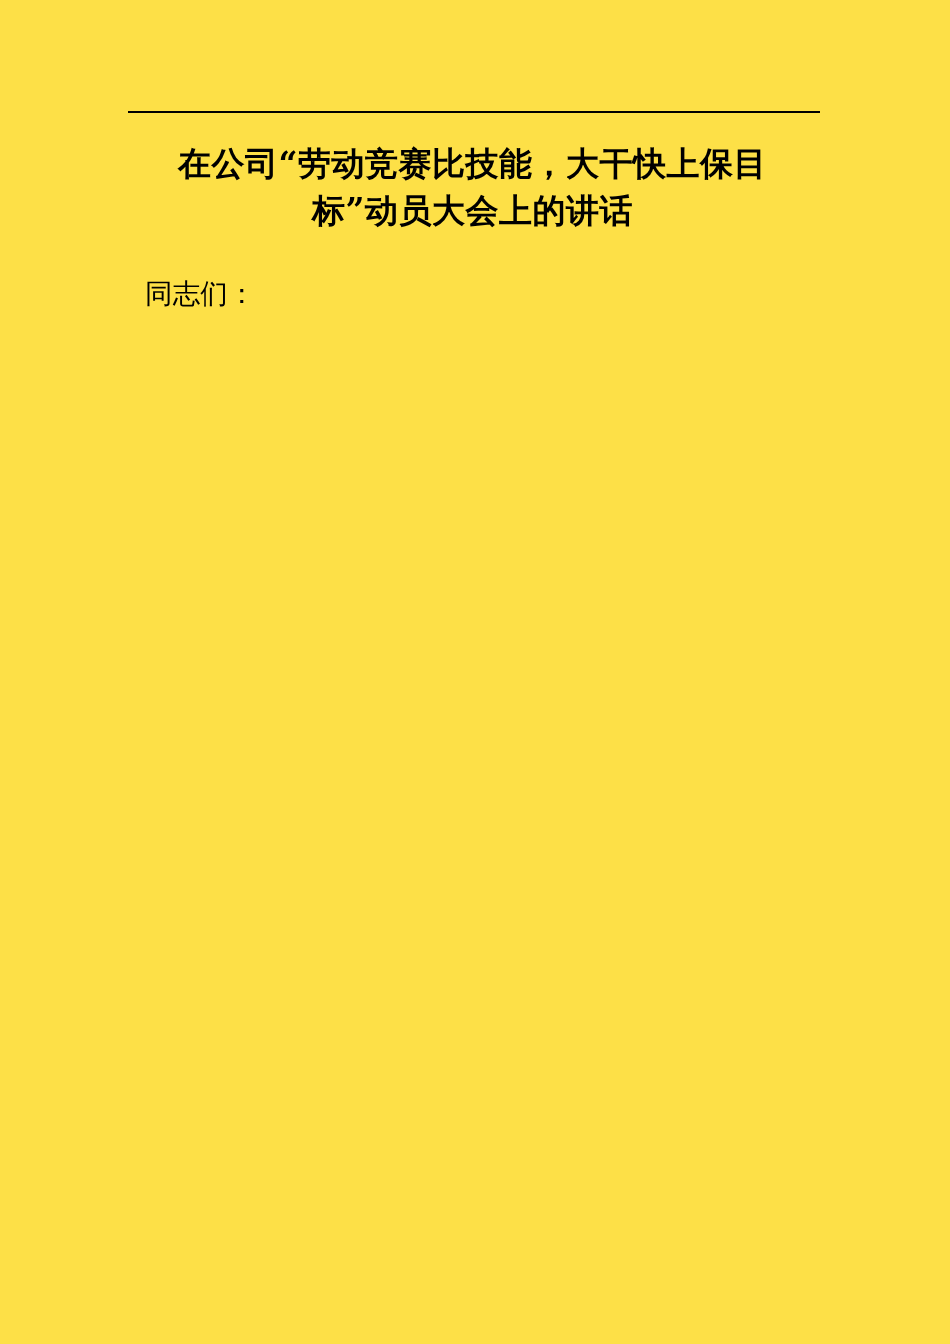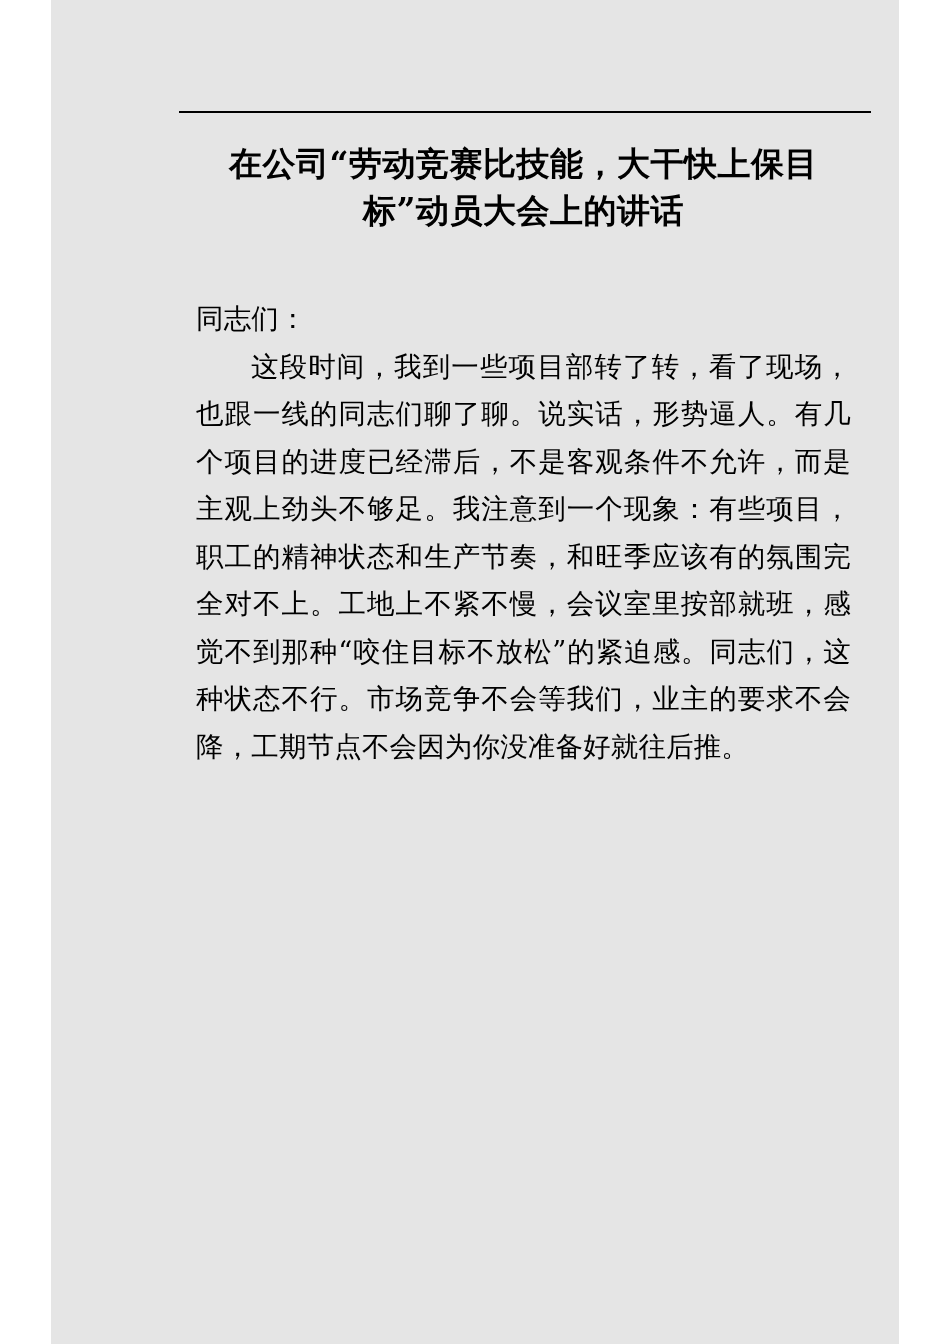--- a/index.html
+++ b/index.html
@@ -3,23 +3,23 @@
 <meta charset="utf-8">
 <style>
   html, body {
     margin: 0;
     padding: 0;
     background: #ffffff;
   }
 
   .page {
     position: relative;
-    width: 848px;
+    width: 950px;
     height: 1344px;
-    background: #e5e5e5;
+    background: #fde047;
     margin: 0 auto;
     overflow: hidden;
     font-family: "DejaVu Serif", "Liberation Serif", serif;
     color: #000000;
     -webkit-font-smoothing: antialiased;
   }
 
   
   .header-rule {
     position: absolute;
@@ -46,21 +46,22 @@
     line-height: 47px;
     text-align: center;
     letter-spacing: 0.5px;
     margin: 0;
     padding: 0 6px;
     word-break: break-all;
   }
 
   
   .body-text {
-    margin-top: 61px;
+    margin-top: 38px;
+    font-family: Liberation Mono, monospace;
   }
 
   .para {
     font-size: 27.5px;
     line-height: 47.5px;
     text-align: justify;
     text-justify: inter-character;
     letter-spacing: 0.15px;
     margin: 0;
     word-break: break-all;
@@ -83,18 +84,17 @@
 
   <div class="content">
 
     <h1 class="doc-title">在公司“劳动竞赛比技能，大干快上保目标”动员大会上的讲话</h1>
 
     <div class="body-text">
 
       <p class="para salutation">同志们：</p>
 
 
-      <p class="para indent">这段时间，我到一些项目部转了转，看了现场，也跟一线的同志们聊了聊。说实话，形势逼人。有几个项目的进度已经滞后，不是客观条件不允许，而是主观上劲头不够足。我注意到一个现象：有些项目，职工的精神状态和生产节奏，和旺季应该有的氛围完全对不上。工地上不紧不慢，会议室里按部就班，感觉不到那种“咬住目标不放松”的紧迫感。同志们，这种状态不行。市场竞争不会等我们，业主的要求不会降，工期节点不会因为你没准备好就往后推。</p>
 
 
     </div>
   </div>
 </div>
 
 </body></html>

